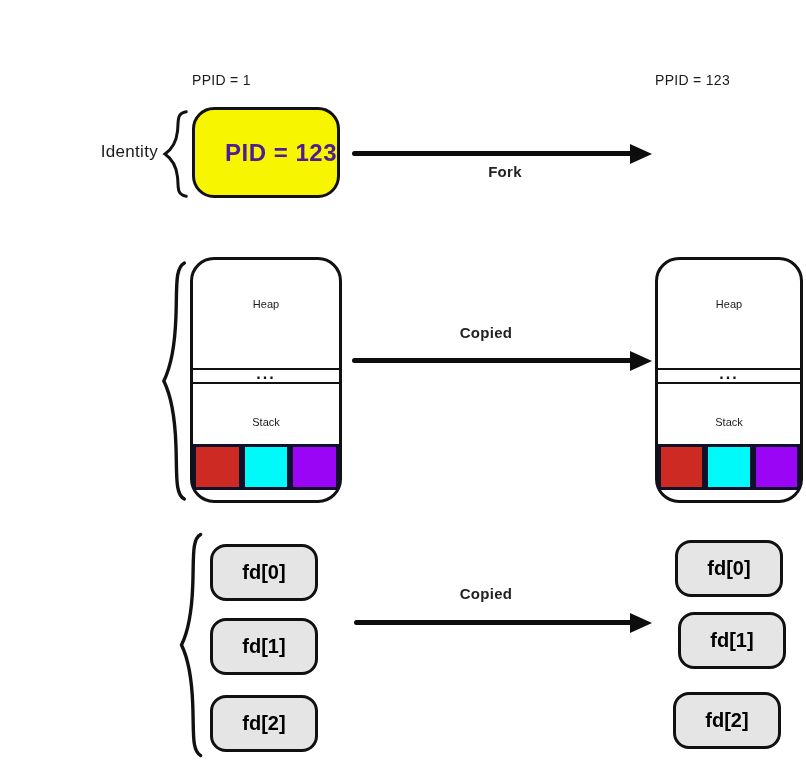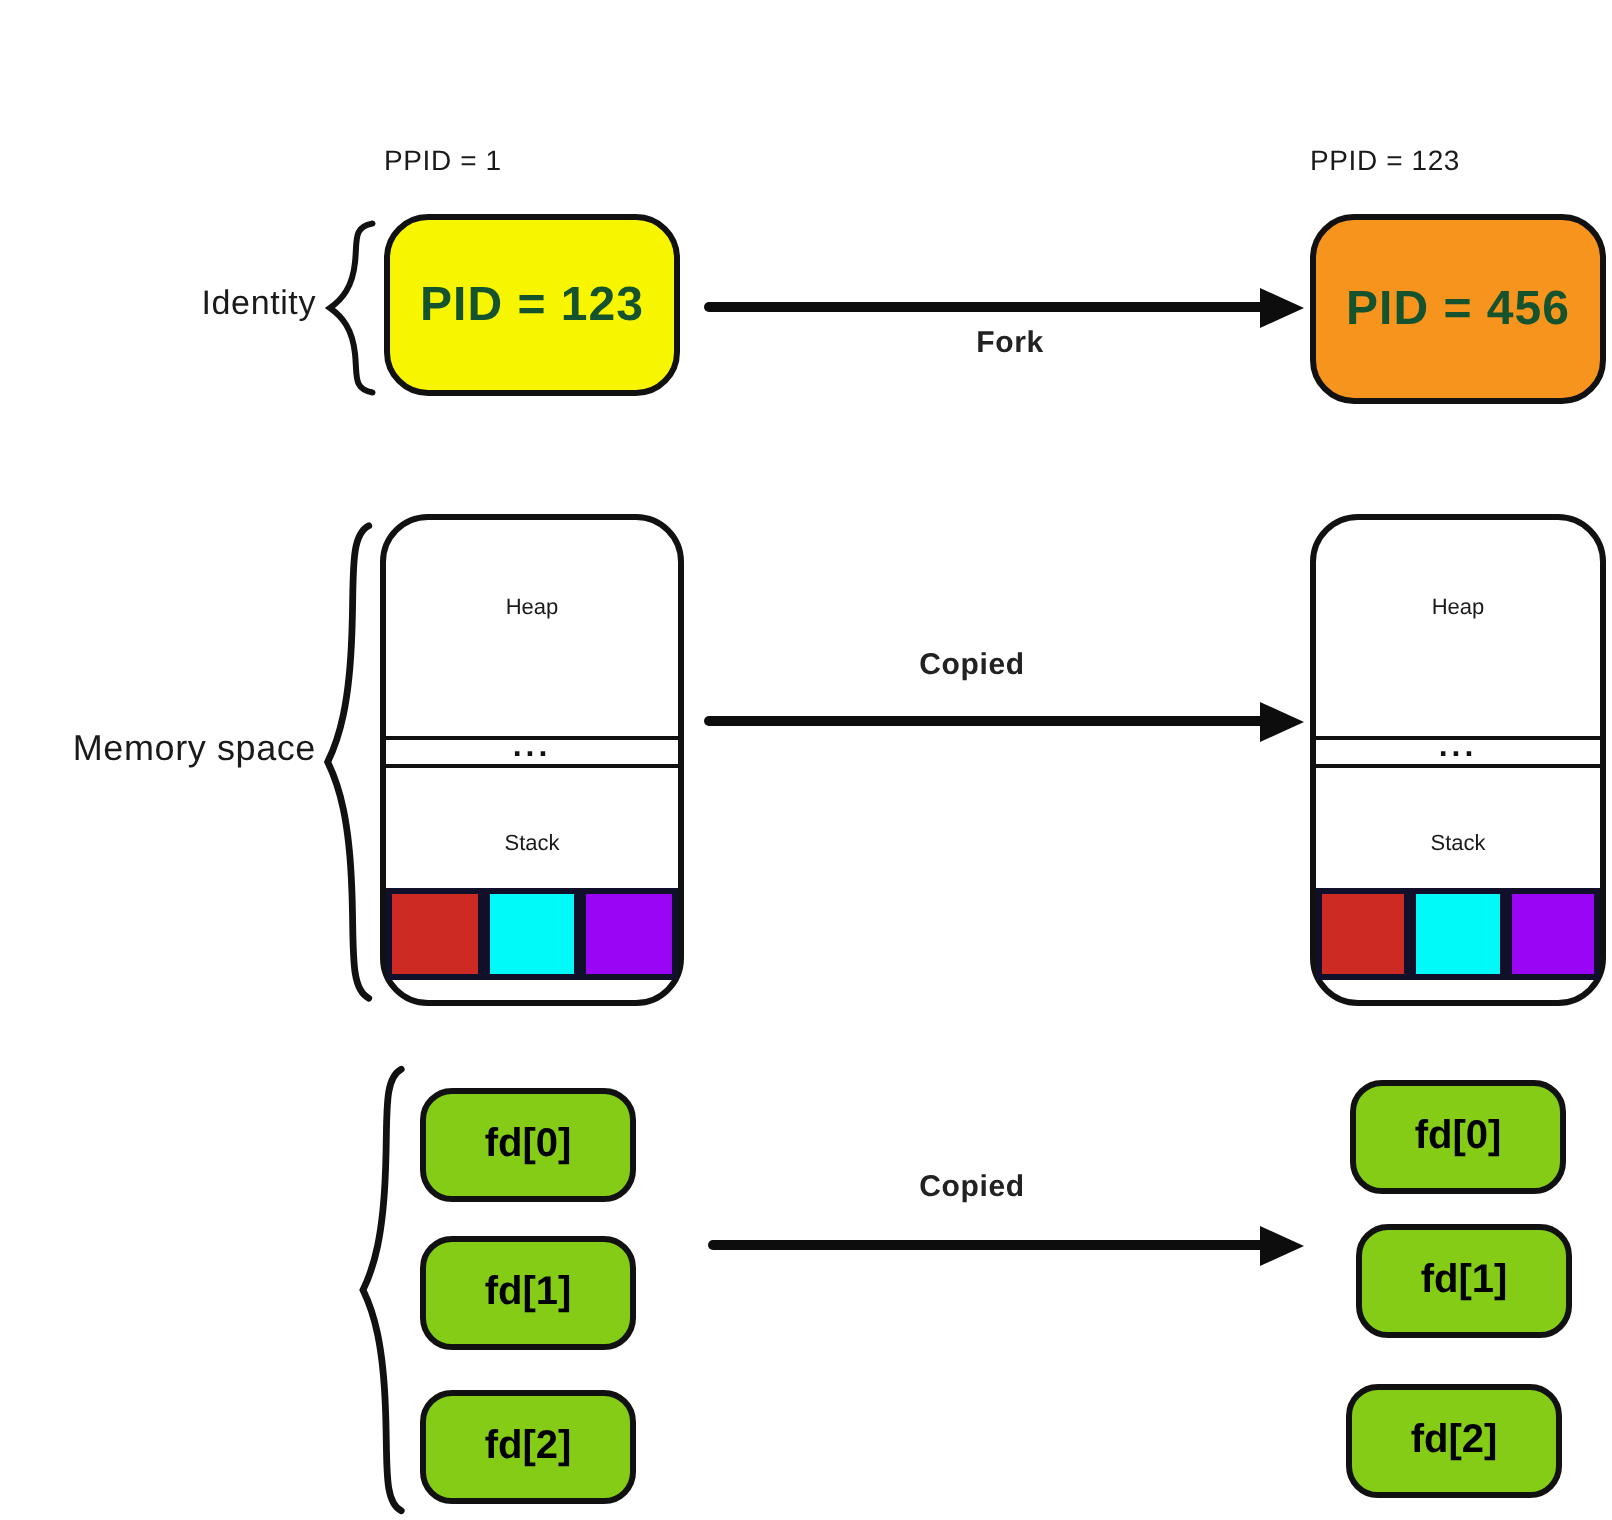--- a/index.html
+++ b/index.html
@@ -9,28 +9,28 @@
   }
   .abs{position:absolute;}
   #title{
     left:370px;top:2px;width:280px;text-align:center;
     font-size:36px;font-weight:600;letter-spacing:.5px;color:#161616;
   }
   .sec-label{font-size:18px;color:#1a1a1a;text-align:right;letter-spacing:.3px;}
   .ppid{font-size:14px;color:#1a1a1a;letter-spacing:.3px;}
   .pidbox{
     border:3px solid #111;border-radius:22px;
-    display:flex;align-items:center;justify-content:center;
-    font-size:24px;font-weight:bold;letter-spacing:.5px;color:#14532d;
+    display:flex;align-items:center;justify-content:flex-end;
+    font-size:24px;font-weight:bold;letter-spacing:.5px;color:#4c1d95;
     box-sizing:border-box;
   }
   .yellow-bg{background:#F8F500;}
   .orange-bg{background:#F7941E;}
   .fdbox{
-    width:108px;height:57px;background:#84cc16;border:3px solid #111;border-radius:16px;
+    width:108px;height:57px;background:#e5e5e5;border:3px solid #111;border-radius:16px;
     display:flex;align-items:center;justify-content:center;
     font-size:20px;font-weight:bold;color:#000;box-sizing:border-box;
   }
   .arrow{height:20px;}
   .arrow .line{position:absolute;left:0;top:7px;height:5px;background:#0d0d0d;border-radius:3px;}
   .arrow .head{
     position:absolute;right:0;top:0;width:0;height:0;
     border-left:22px solid #0d0d0d;border-top:10px solid transparent;border-bottom:10px solid transparent;
   }
   .arrow-label{width:120px;text-align:center;font-size:15px;font-weight:bold;color:#222;letter-spacing:.3px;}
@@ -78,25 +78,21 @@
   </div>
 
   <div class="abs arrow" style="left:352px;top:144px;width:300px;">
     <div class="line" style="width:282px;"></div>
     <div class="head"></div>
   </div>
   <div class="abs arrow-label" style="left:445px;top:163px;">Fork</div>
 
   <div class="abs ppid" style="left:655px;top:72px;width:148px;">PPID = 123</div>
 
-  <div class="abs pidbox orange-bg" style="left:655px;top:107px;width:148px;height:95px;">
-    <span>PID = 456</span>
-  </div>
 
-  <div class="abs sec-label" style="left:8px;top:364px;width:150px;">Memory space</div>
 
   <div class="abs brace" style="left:159px;top:258px;width:29px;height:246px;">
     <svg viewBox="0 0 24 100" preserveAspectRatio="none">
       <path d="M21 2 C13 4 15 12 14 24 C13 38 9 45 4 50 C9 55 13 62 14 76 C15 88 13 96 21 98" fill="none" stroke="#111" stroke-width="3.4" stroke-linecap="round" vector-effect="non-scaling-stroke"></path>
     </svg>
   </div>
 
   <div class="abs membox" style="left:190px;top:257px;width:152px;height:246px;">
     <div class="heap">Heap</div>
     <div class="divider">

